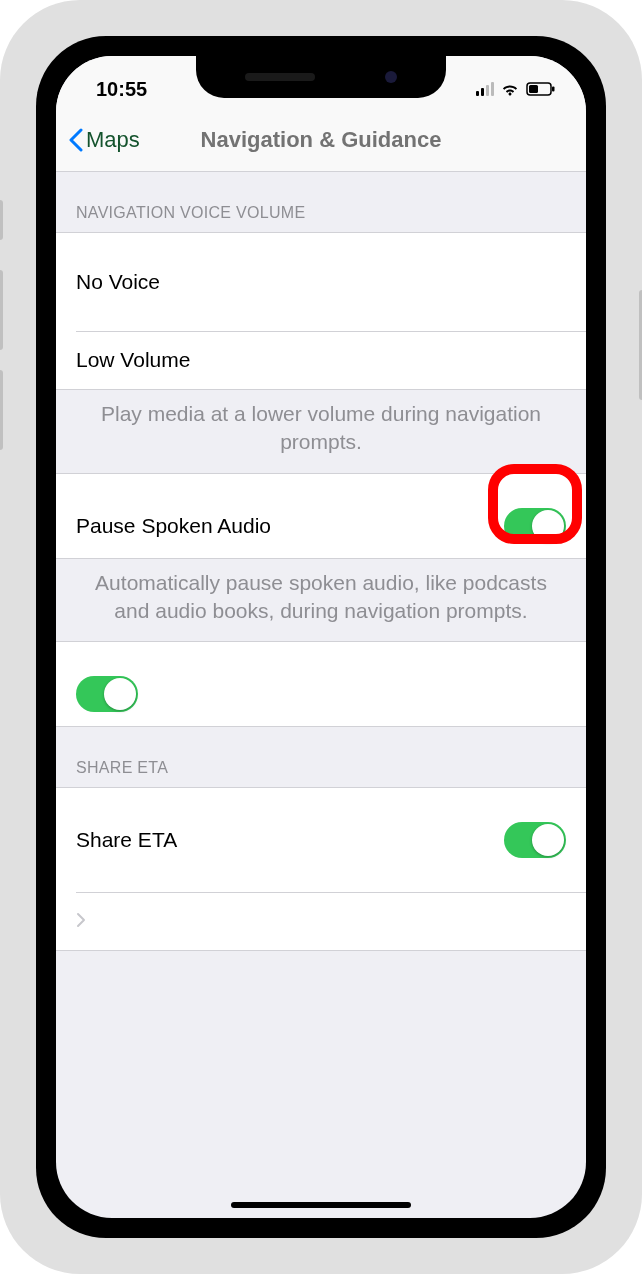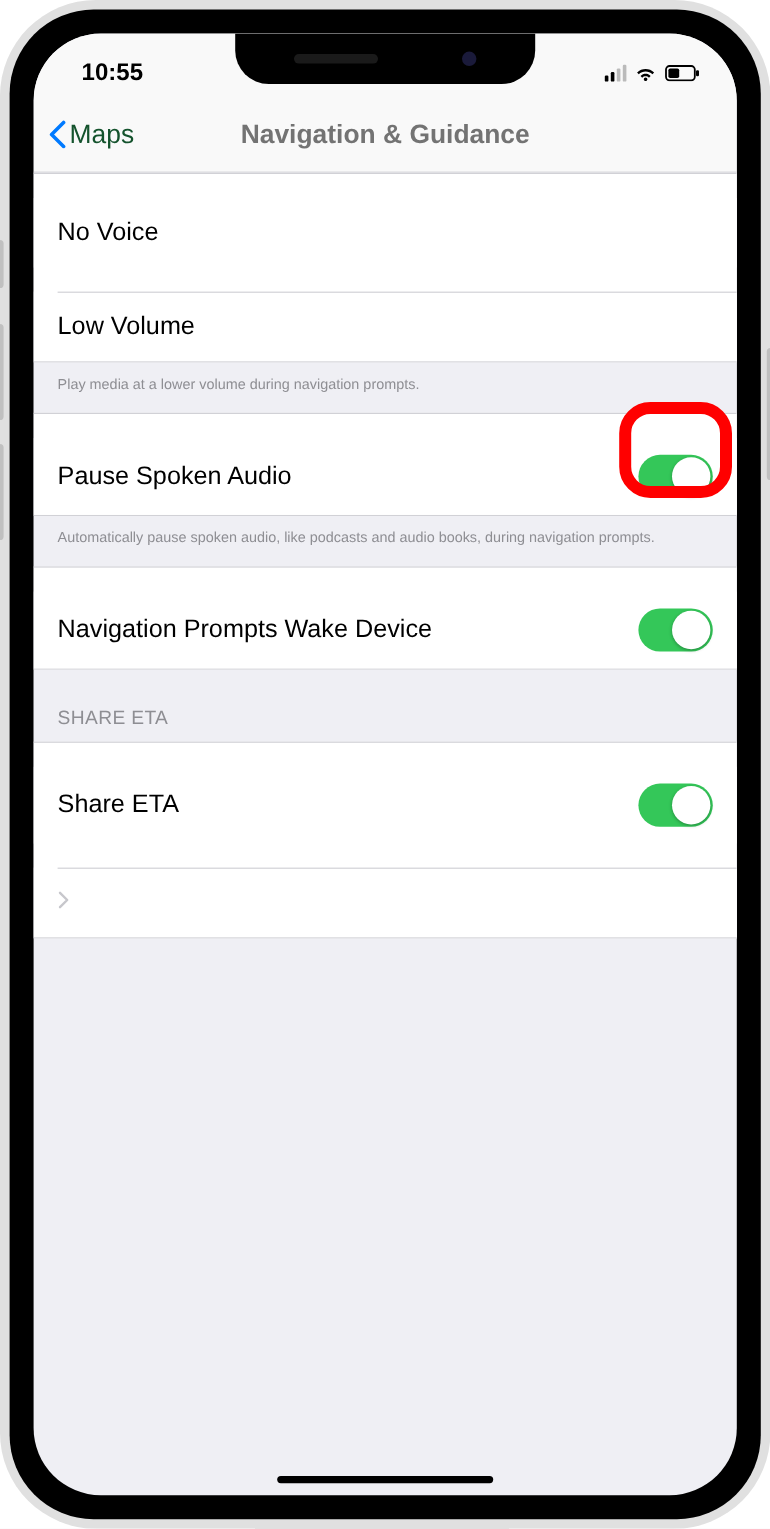--- a/index.html
+++ b/index.html
@@ -8,21 +8,21 @@
     background: #fff;
     width: 642px;
     height: 1274px;
     overflow: hidden;
   }
   .device-frame {
     width: 642px;
     height: 1274px;
     background: #e0e0e0;
     border-radius: 80px;
-    padding: 8px;
+    padding: 36px;
     position: relative;
   }
   .device-outer {
     width: 100%;
     height: 100%;
     background: #000;
     border-radius: 70px;
     padding: 16px;
     position: relative;
   }
@@ -118,24 +118,25 @@
   
   .content { background:#efeff4; }
   .section-header {
     font-size:16px;
     color:#8e8e93;
     padding: 32px 20px 10px 20px;
     letter-spacing:0.3px;
     text-transform: uppercase;
   }
   .section-footer {
-    font-size:12px;
+    font-size:21px;
     color:#8e8e93;
     padding: 10px 20px 16px 20px;
     line-height:1.35;
+    text-align:center;
   }
   .list {
     background:#fff;
     border-top: 1px solid #d1d1d6;
     border-bottom: 1px solid #d1d1d6;
   }
   .row {
     display:flex;
     align-items:center;
     justify-content:space-between;
@@ -245,20 +246,21 @@
                   <path d="M13 2 L3 12 L13 22" stroke="#007aff" stroke-width="3" fill="none" stroke-linecap="round" stroke-linejoin="round"></path>
                 </svg>
             </span>
             <span>Maps</span>
           </div>
           <div class="nav-title">Navigation &amp; Guidance</div>
         </div>
 
         <div class="content" style="position:relative;">
 
+          <div class="section-header">NAVIGATION VOICE VOLUME</div>
           <div class="list">
             <div class="row">
               <span>No Voice</span>
             </div>
             <div class="row">
               <span>Low Volume</span>
             </div>
           </div>
           <div class="section-footer">Play media at a lower volume during navigation prompts.</div>
 
@@ -268,21 +270,20 @@
               <div class="toggle">
                   <div class="knob"></div>
                 </div>
             </div>
             <div class="highlight-ring" style="top:-10px; right:4px;"></div>
           </div>
           <div class="section-footer">Automatically pause spoken audio, like podcasts and audio books, during navigation prompts.</div>
 
           <div class="list">
             <div class="row">
-              <span>Navigation Prompts Wake Device</span>
               <div class="toggle">
                   <div class="knob"></div>
                 </div>
             </div>
           </div>
 
           <div class="section-header">SHARE ETA</div>
           <div class="list">
             <div class="row">
               <span>Share ETA</span>

